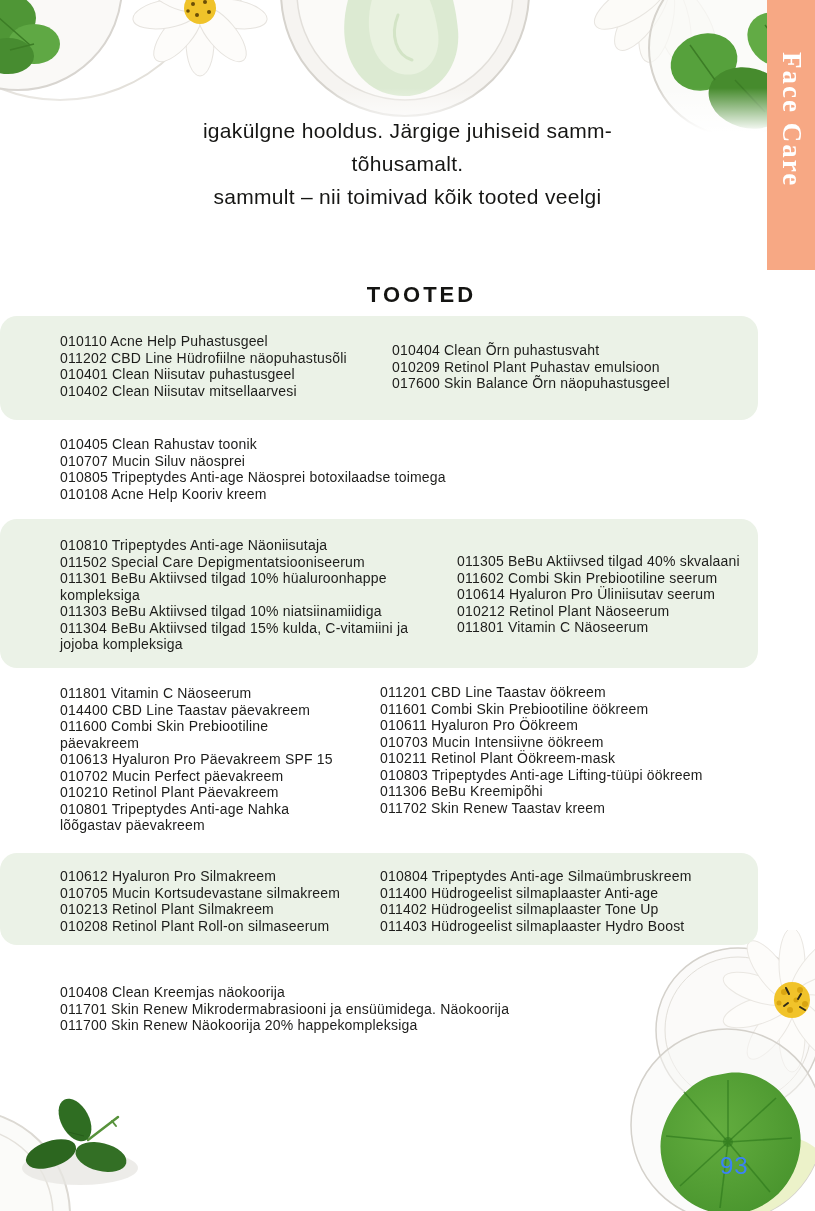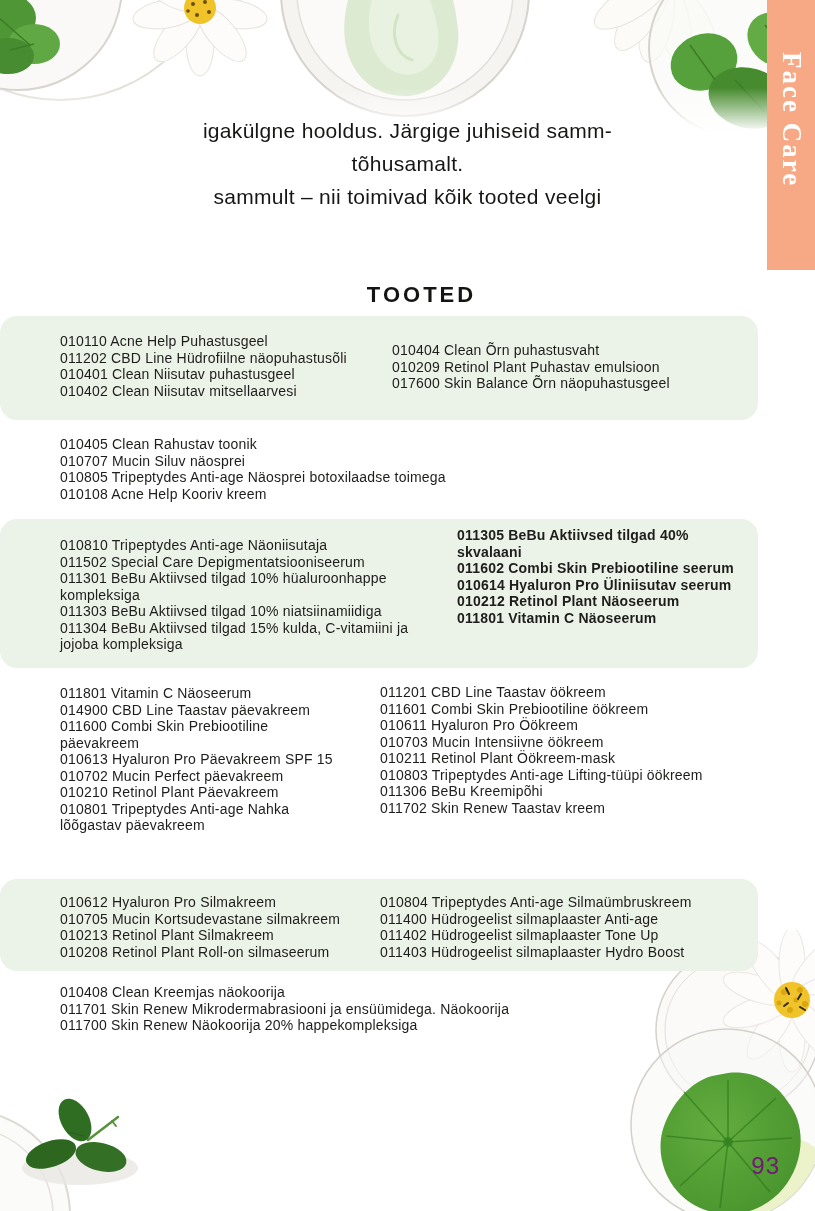--- a/index.html
+++ b/index.html
@@ -40,42 +40,42 @@
     position:absolute;left:0;top:282px;width:815px;z-index:2;
     text-align:center;font-size:22px;font-weight:700;letter-spacing:3px;color:#141412;padding-left:14px;
   }
 
   .sec{position:absolute;left:0;width:758px;z-index:1;border-radius:17px;}
   .sec.green{background:var(--section-bg);}
   .sec1{top:316px;height:104px;}
   .sec2{top:430px;height:74px;}
   .sec3{top:519px;height:149px;}
   .sec4{top:678px;height:162px;}
-  .sec5{top:853px;height:92px;margin-top:26px;}
+  .sec5{top:853px;height:92px;}
   .sec6{top:977px;height:62px;}
 
   ul.col{
     position:absolute;margin:0;padding:0;list-style:none;
     font-size:14px;line-height:16.5px;letter-spacing:0.2px;color:var(--text);
   }
   ul.col li{white-space:pre-line;}
   .sec1 .colA{left:60px;top:17px;width:340px;}
   .sec1 .colB{left:392px;top:14px;width:360px;margin-top:12px;}
   .sec2 .colA{left:60px;top:6px;width:640px;}
   .sec3 .colA{left:60px;top:18px;width:390px;}
-  .sec3 .colB{left:457px;top:8px;width:300px;font-weight:bold;}
+  .sec3 .colB{left:457px;top:34px;width:300px;}
   .sec4 .colA{left:60px;top:7px;width:330px;}
   .sec4 .colB{left:380px;top:6px;width:400px;}
   .sec5 .colA{left:60px;top:15px;width:320px;}
   .sec5 .colB{left:380px;top:15px;width:380px;}
   .sec6 .colA{left:60px;top:7px;width:640px;}
 
   .page-number{
     position:absolute;left:720px;top:1152px;width:60px;z-index:2;
-    text-align:right;font-size:24px;color:#701a75;letter-spacing:1px;
+    text-align:left;font-size:24px;color:#3b82f6;letter-spacing:1px;
   }
 </style>
 </head>
 <body>
 
 <div class="page">
 
   <svg class="decor decor-top" width="815" height="132" viewBox="0 0 815 132">
     <defs>
       <linearGradient id="fadeWhite" x1="0" y1="0" x2="0" y2="1">
@@ -292,21 +292,21 @@
         <li>011602 Combi Skin Prebiootiline seerum</li>
         <li>010614 Hyaluron Pro Üliniisutav seerum</li>
         <li>010212 Retinol Plant Näoseerum</li>
         <li>011801 Vitamin C Näoseerum</li>
       </ul>
   </div>
 
   <div class="sec sec4">
     <ul class="col colA">
         <li>011801 Vitamin C Näoseerum</li>
-        <li>014900 CBD Line Taastav päevakreem</li>
+        <li>014400 CBD Line Taastav päevakreem</li>
         <li>011600 Combi Skin Prebiootiline
 päevakreem</li>
         <li>010613 Hyaluron Pro Päevakreem SPF 15</li>
         <li>010702 Mucin Perfect päevakreem</li>
         <li>010210 Retinol Plant Päevakreem</li>
         <li>010801 Tripeptydes Anti-age Nahka
 lõõgastav päevakreem</li>
       </ul>
     <ul class="col colB">
         <li>011201 CBD Line Taastav öökreem</li>

